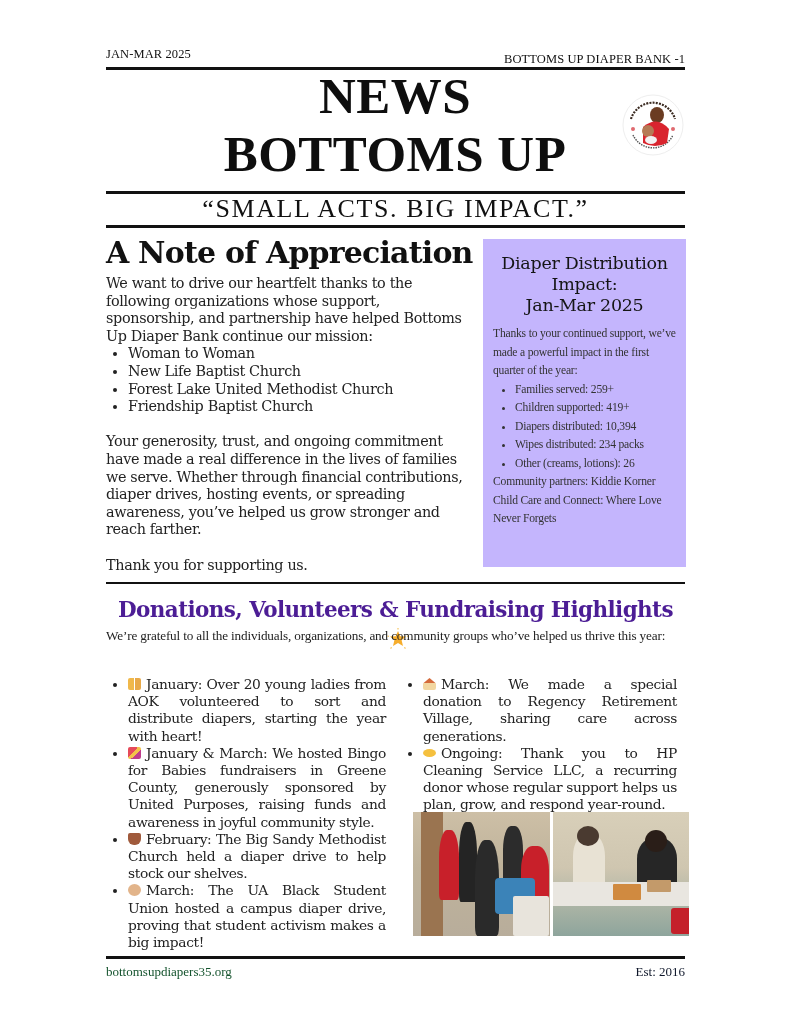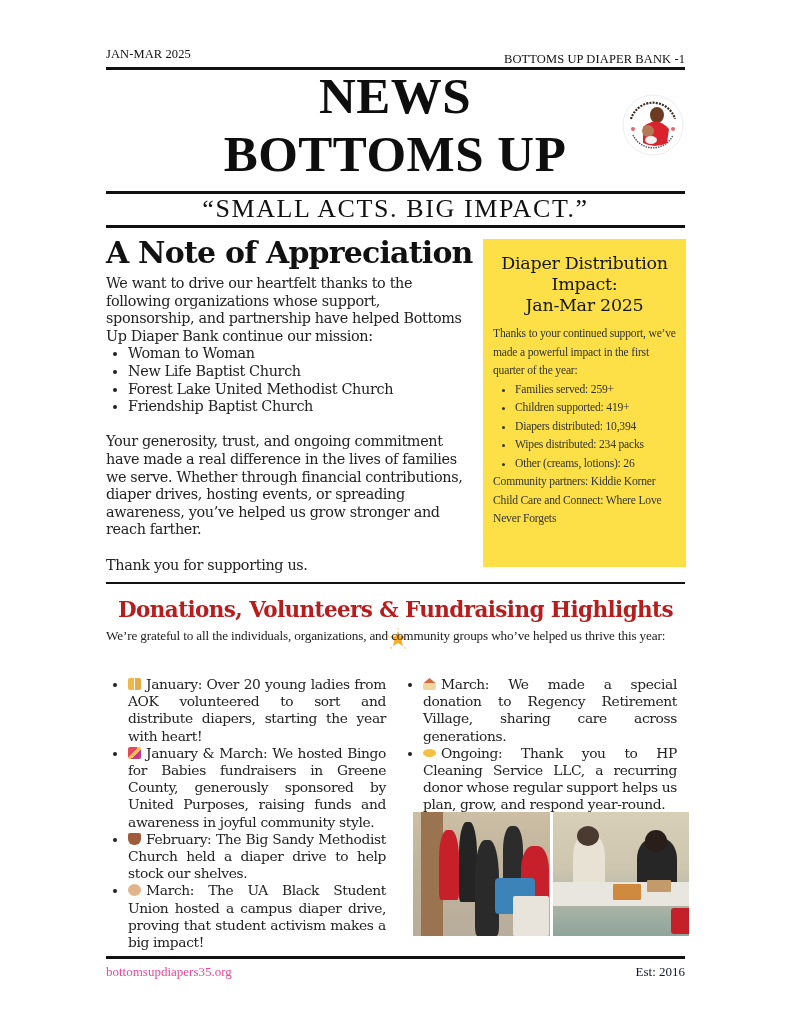--- a/index.html
+++ b/index.html
@@ -30,47 +30,47 @@
   .note-title { position:absolute; left:106px; top:234px; font-size:30px; font-weight:bold; color:#111;
                 font-family:"DejaVu Serif", serif; letter-spacing:-0.8px; line-height:38px; }
   .note-body { position:absolute; left:106px; top:275px; width:360px; font-size:14.4px; line-height:17.6px;
                font-family:"DejaVu Serif", serif; color:#222; letter-spacing:-0.35px; }
   .note-body p { margin:0; }
   .note-body ul { margin:0; padding-left:22px; }
   .note-body li { margin:0; }
   .note-body .gap { height:17.6px; }
 
   
-  .impact { position:absolute; left:483px; top:239px; width:203px; height:328px; background:#fde047; }
+  .impact { position:absolute; left:483px; top:239px; width:203px; height:328px; background:#c4b5fd; }
   .impact-title { text-align:center; font-family:"DejaVu Serif", serif; font-size:17.5px; line-height:21px;
                   margin-top:14px; color:#151515; letter-spacing:-0.3px; }
   .impact-body { padding:9px 8px 0 10px; font-family:Liberation Serif, serif; font-size:11.6px; line-height:18.5px; color:#333; letter-spacing:-0.2px; }
   .impact-body p { margin:0; }
   .impact-body ul { margin:0; padding-left:22px; }
 
   
   .hl-title { position:absolute; left:106px; width:579px; top:595px; text-align:center; font-family:"DejaVu Serif", serif;
-              font-size:21.5px; font-weight:bold; color:#b91c1c; letter-spacing:-0.6px; line-height:30px; }
+              font-size:21.5px; font-weight:bold; color:#4c1d95; letter-spacing:-0.6px; line-height:30px; }
   .star { display:inline-block; vertical-align:-3px; margin-left:4px; }
   .hl-intro { position:absolute; left:106px; top:627px; width:579px; font-size:13.2px; line-height:17px; color:#222; letter-spacing:-0.15px; }
 
   .col { position:absolute; font-family:"DejaVu Serif", serif; font-size:13.8px; line-height:17.2px; color:#222; letter-spacing:-0.35px; text-align:justify; }
   .col ul { margin:0; padding-left:22px; }
   .col li { margin:0; }
   .col-left { left:106px; top:676px; width:280px; }
   .col-right { left:401px; top:676px; width:276px; }
   .emo { display:inline-block; width:13px; height:12px; margin-right:5px; vertical-align:-1px; border-radius:2px; }
 
   .photos { position:absolute; left:413px; top:812px; width:276px; height:124px; display:flex; gap:3px; }
   .photo { flex:1; height:124px; position:relative; overflow:hidden; }
   .p1 { background:linear-gradient(180deg,#cdbfa6 0%,#bfb39b 45%,#b8ad9b 100%); }
   .p2 { background:linear-gradient(180deg,#d8cfb9 0%,#cfc6b0 45%,#8ea59c 100%); }
   .fig { position:absolute; border-radius:40% 40% 10% 10%; }
 
-  .footer-left { position:absolute; left:106px; top:964px; font-size:13px; color:#ec4899; }
+  .footer-left { position:absolute; left:106px; top:964px; font-size:13px; color:#14532d; }
   .footer-right { position:absolute; right:106px; top:964px; font-size:13px; color:#0f172a; }
 </style>
 </head>
 <body>
 
 <div class="hdr-meta hdr-left">JAN-MAR 2025</div>
 <div class="hdr-meta hdr-right">BOTTOMS UP DIAPER BANK -1</div>
 
 <div class="rule r1"></div>
 

